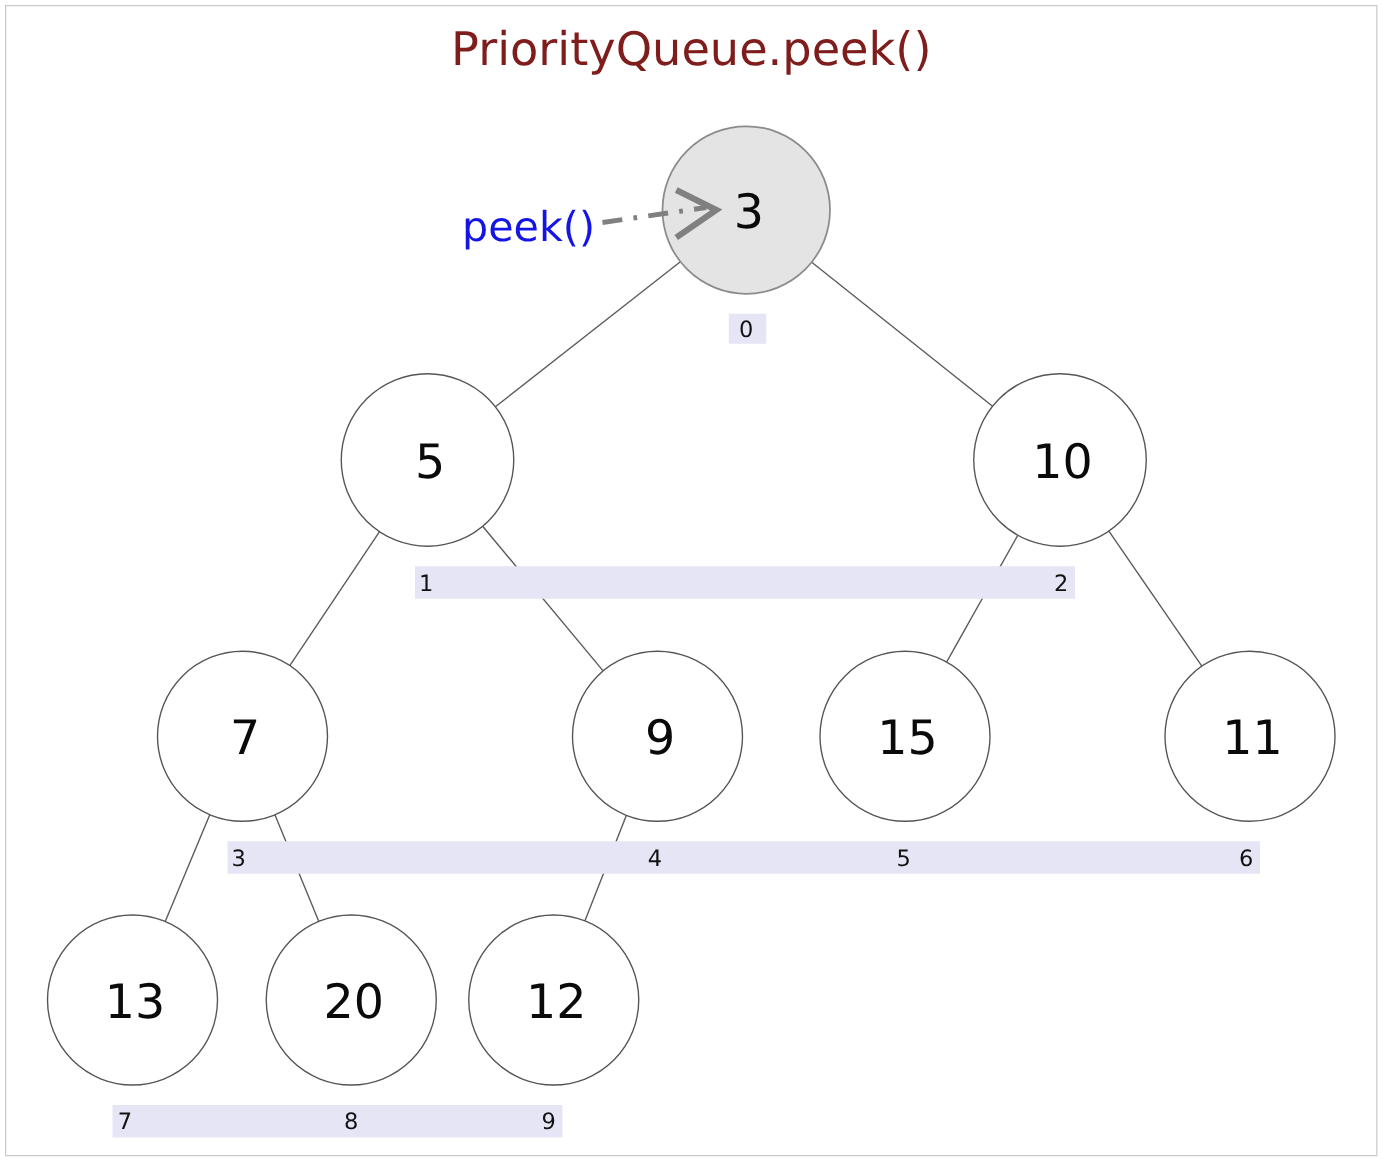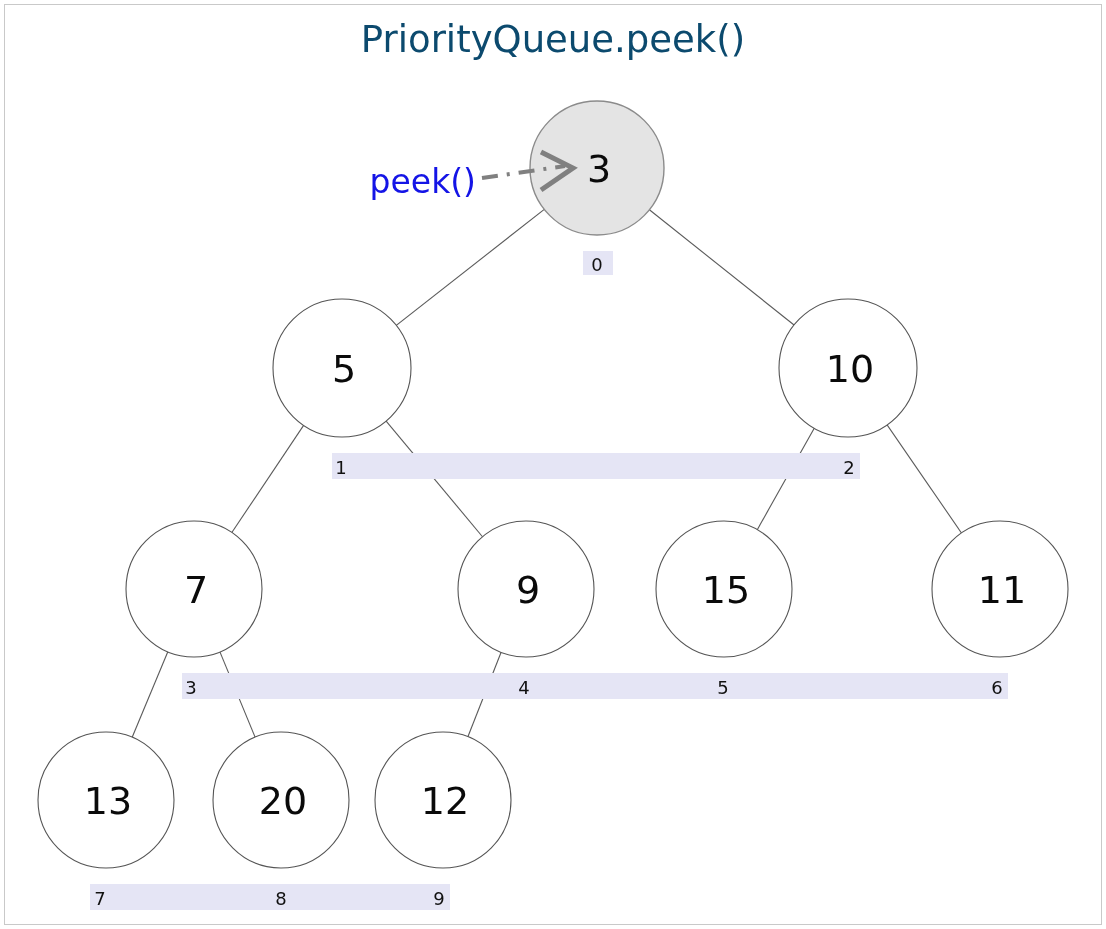--- a/index.html
+++ b/index.html
@@ -27,21 +27,21 @@
     box-sizing: border-box;
     background: #ffffff;
   }
   #title {
     position: absolute;
     left: 0;
     top: 18px;
     width: 1106px;
     text-align: center;
     font-size: 37px;
-    color: #0c4a6e;
+    color: #7f1d1d;
     font-family: "DejaVu Sans", sans-serif;
     letter-spacing: 0px;
     white-space: nowrap;
   }
   svg#tree-svg {
     position: absolute;
     left: 0;
     top: 0;
     width: 1106px;
     height: 929px;

